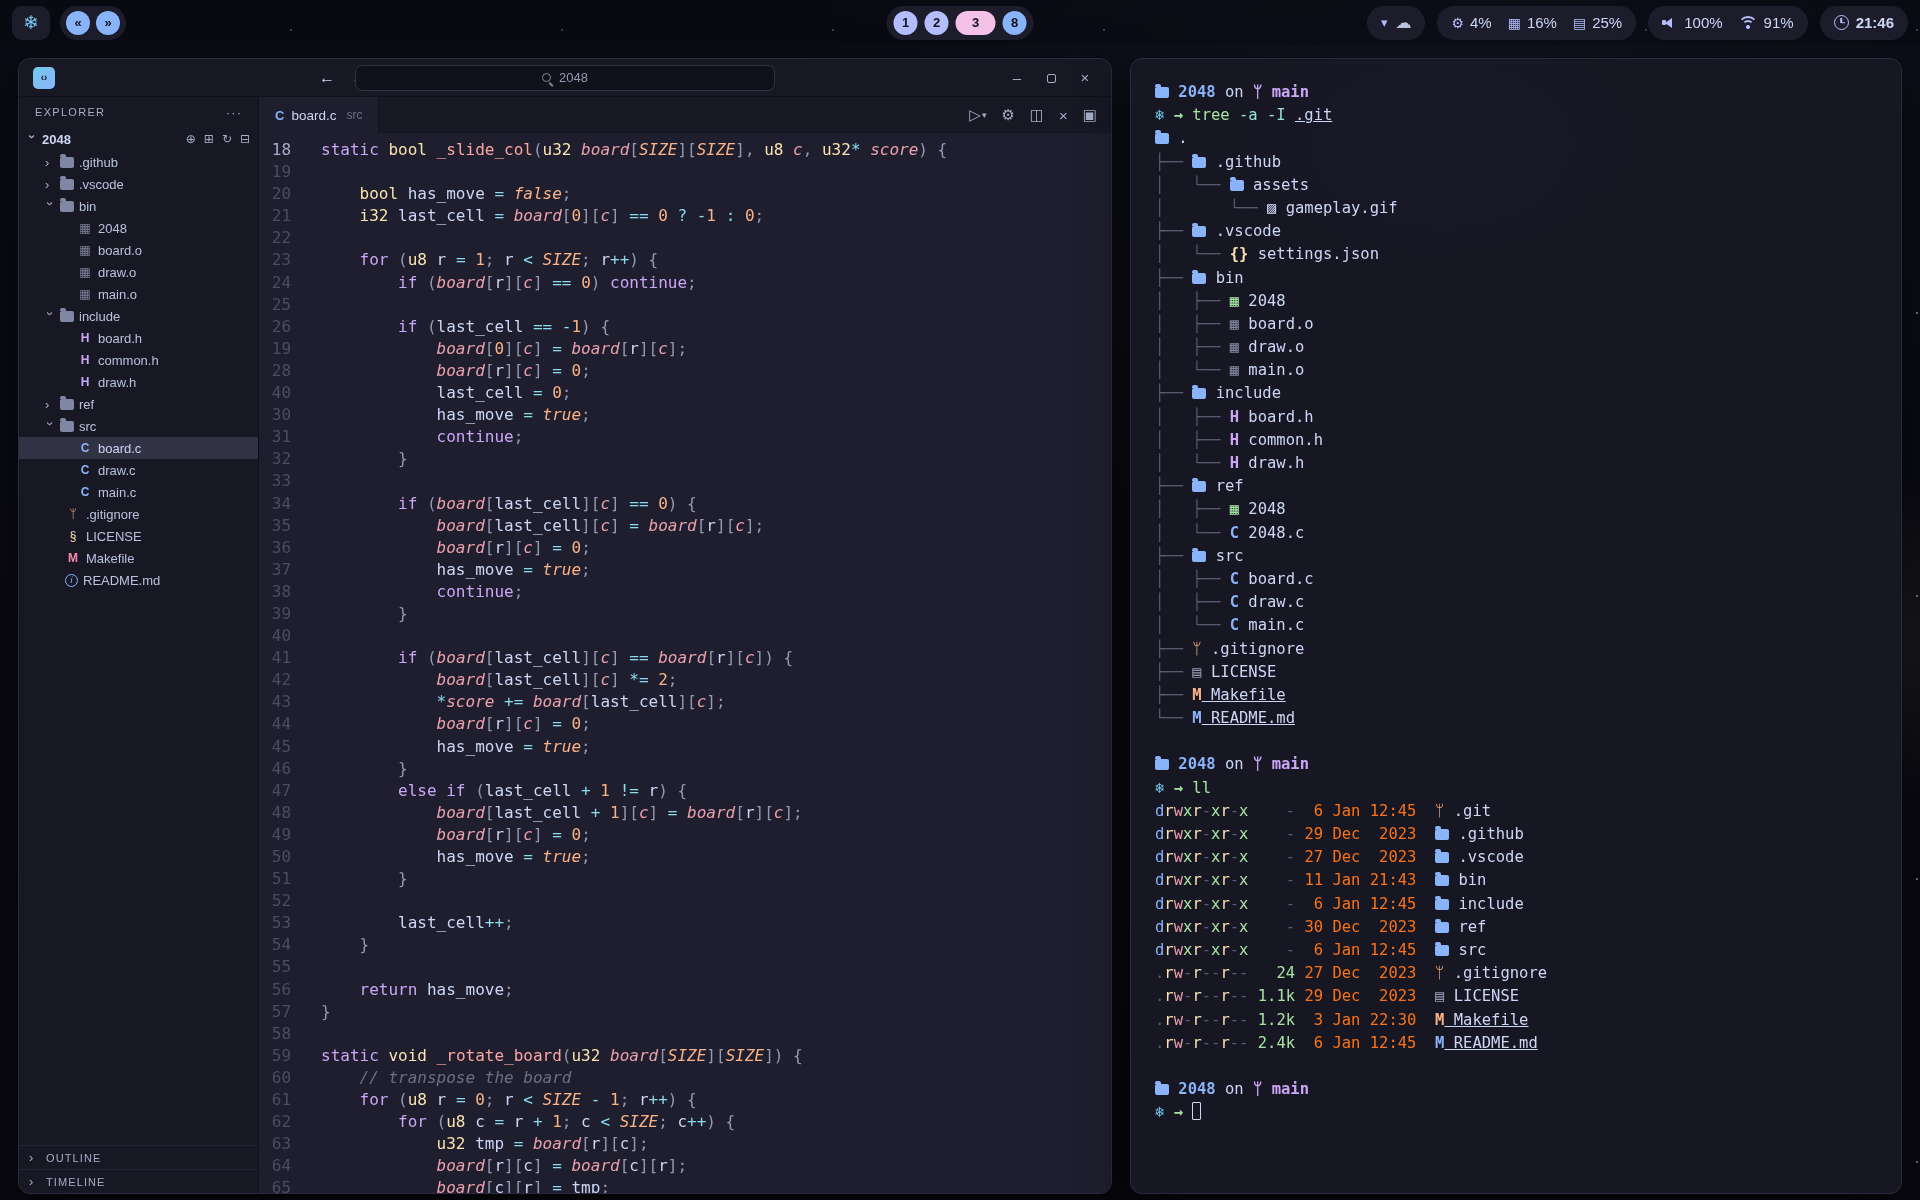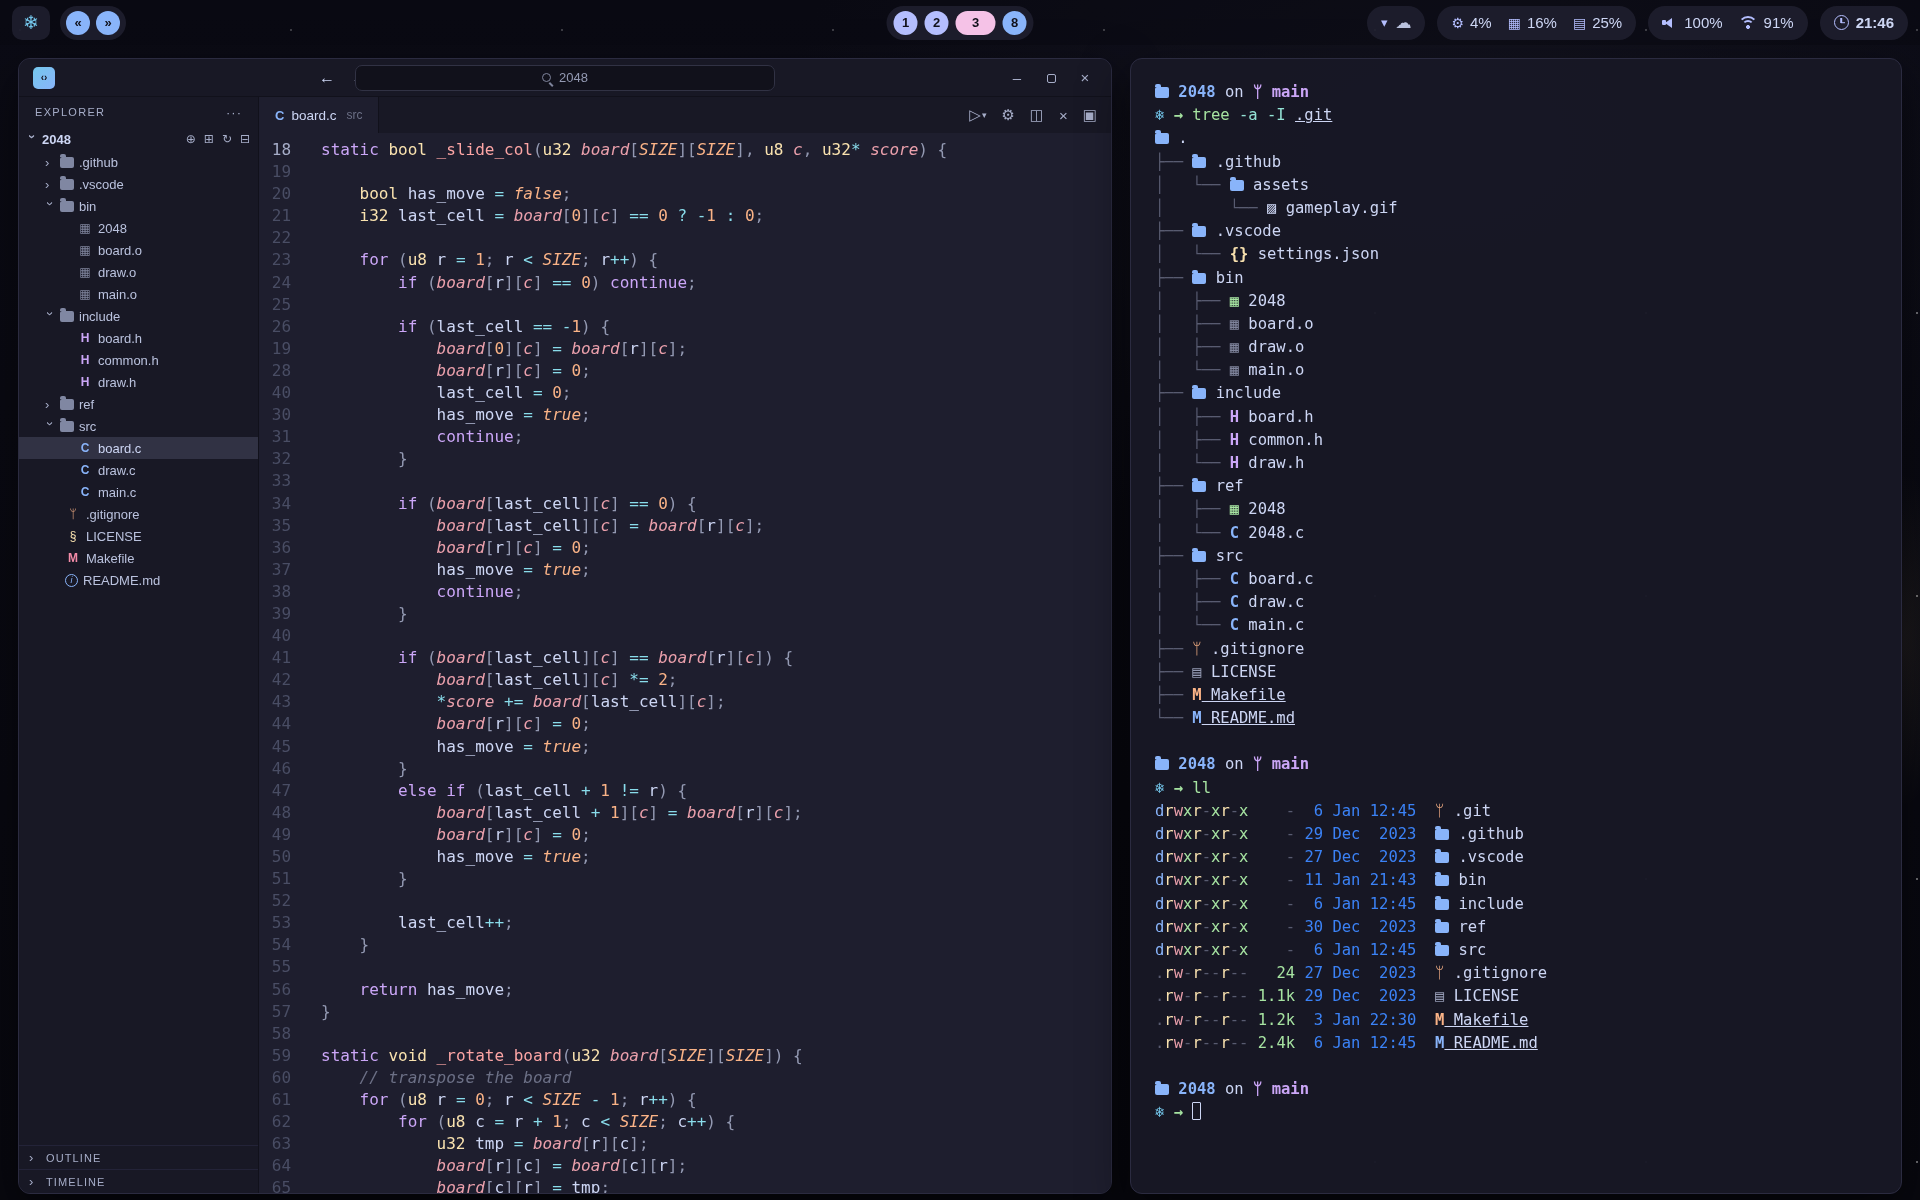--- a/index.html
+++ b/index.html
@@ -110,21 +110,21 @@
 .c{color:#fab387;font-style:italic}
 .n{color:#fab387}
 .o{color:#89dceb}
 .u{color:#9399b2}
 .t{color:#cdd6f4}
 .m{color:#6c7086;font-style:italic}
 
 
 .termbody{padding:22px 24px;font-family:"DejaVu Sans Mono","DejaVu Sans",monospace;font-size:15.5px;line-height:23.2px;white-space:pre;color:#cdd6f4}
 .tl{height:23.2px}
-.w{color:#cdd6f4}.d{color:#585b70}.bl{color:#3b82f6}.g{color:#a6e3a1}.t2{color:#94e2d5}
+.w{color:#cdd6f4}.d{color:#585b70}.bl{color:#f97316}.g{color:#a6e3a1}.t2{color:#94e2d5}
 .un{color:#cdd6f4;text-decoration:underline}
 .pb{color:#89b4fa;font-weight:700}
 .pm{color:#cba6f7;font-weight:700}
 .snow{color:#74c7ec}
 .arr{color:#a6e3a1;font-weight:700}
 .pd{color:#89b4fa}.pr{color:#f9e2af}.pw{color:#eba0ac}.px{color:#a6e3a1}.pn{color:#585b70}
 .cursor{display:inline-block;width:9px;height:18px;border:1.5px solid #cdd6f4;border-radius:1px;vertical-align:-3px}
 .bC{color:#89b4fa;font-weight:700}
 .bH{color:#cba6f7;font-weight:700}
 .bO{color:#7f849c}

